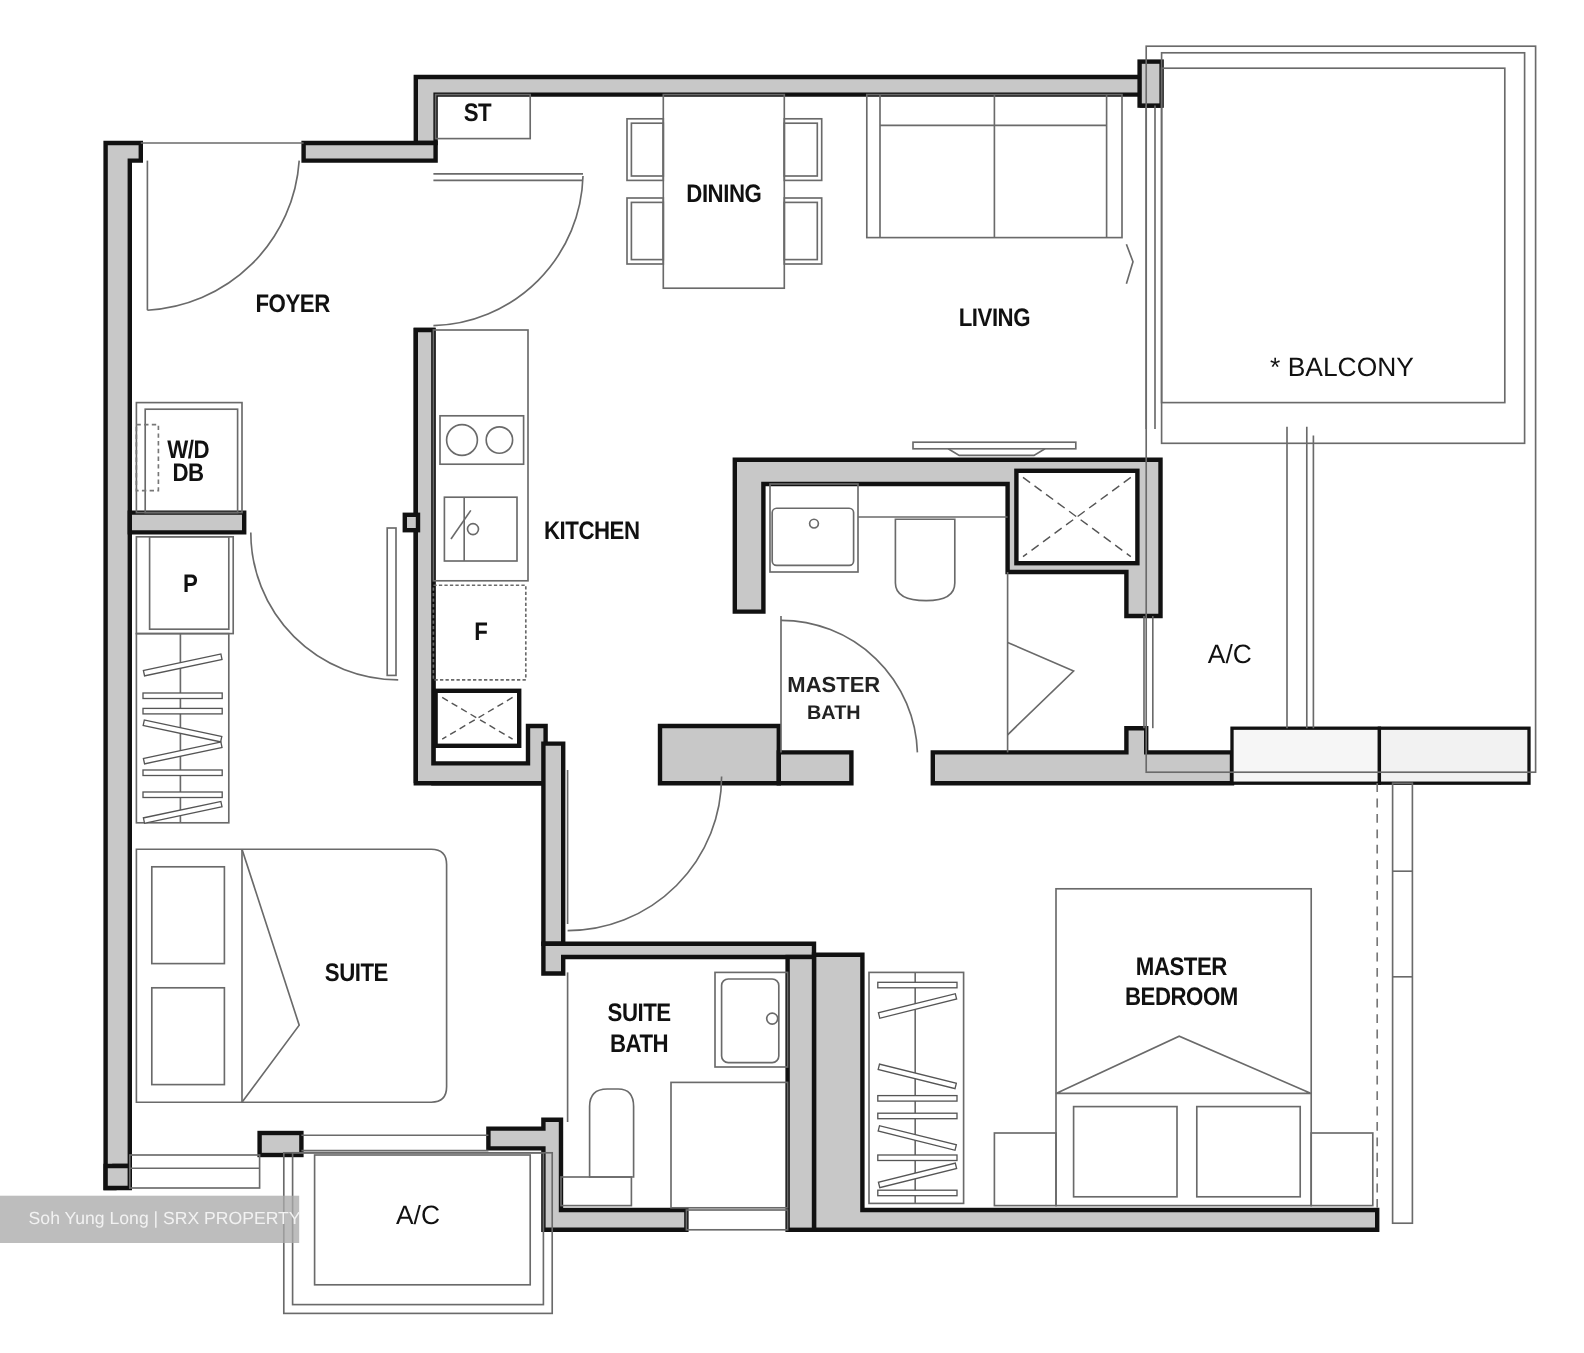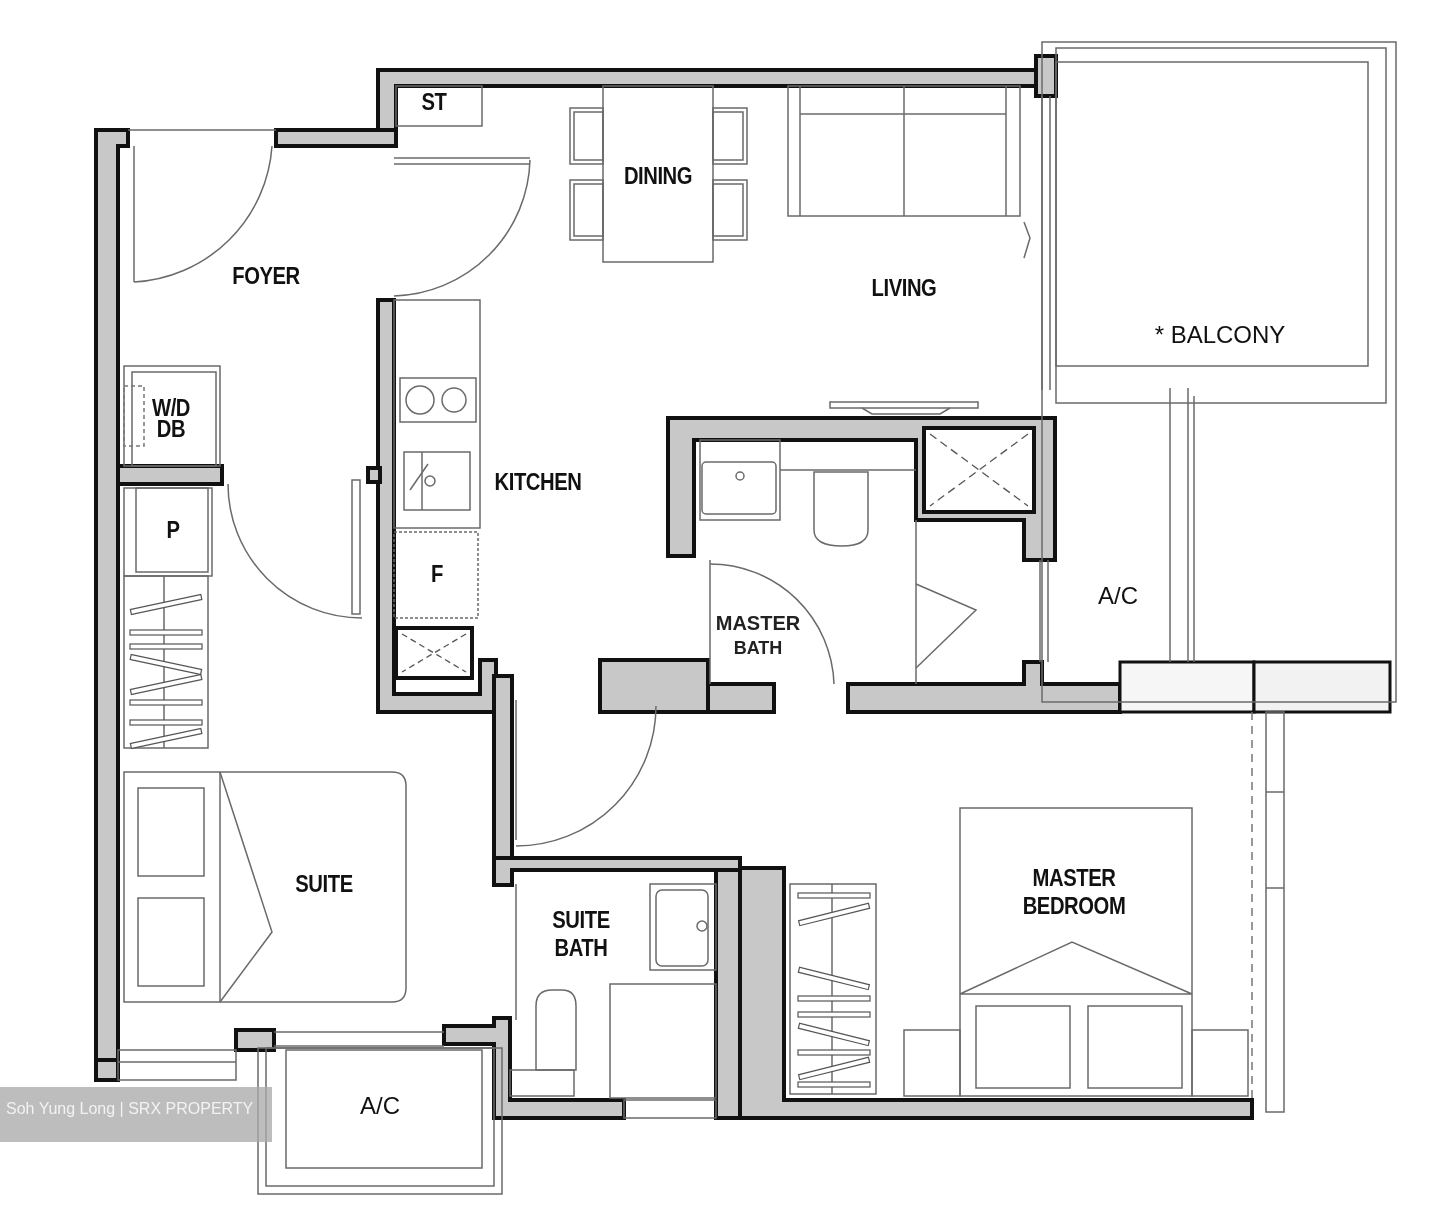--- a/index.html
+++ b/index.html
@@ -6,21 +6,21 @@
   body{width:1440px;height:1230px;position:relative;overflow:hidden;font-family:"Liberation Sans",sans-serif;}
   #plan{position:absolute;left:0;top:0;width:1440px;height:1230px;}
   .wall{fill:#c8c8c8;stroke:#111;stroke-width:4;stroke-linejoin:miter;}
   .thin{fill:none;stroke:#6a6a6a;stroke-width:1.5;}
   .thin2{fill:none;stroke:#555;stroke-width:1.3;}
   .dash{fill:none;stroke:#777;stroke-width:1.5;stroke-dasharray:8 6;}
   .blk{fill:none;stroke:#111;stroke-width:4;}
   .lbl{position:absolute;font-family:"Liberation Sans",sans-serif;font-weight:bold;color:#111;font-size:23px;line-height:28px;text-align:center;letter-spacing:-0.5px;transform:scaleX(0.88);transform-origin:center;white-space:nowrap;}
   .lbl2{position:absolute;font-family:"Liberation Sans",sans-serif;color:#111;font-size:24px;text-align:center;white-space:nowrap;}
   .blur{position:absolute;font-family:"Liberation Sans",sans-serif;font-weight:bold;color:#222;font-size:20px;text-align:center;filter:blur(0.6px);white-space:nowrap;}
-  .watermark{position:absolute;left:0;top:1087px;width:272px;height:55px;background:rgba(170,170,170,0.78);color:#f2f2f2;font-size:16px;line-height:43px;padding-left:6px;box-sizing:border-box;white-space:nowrap;}
+  .watermark{position:absolute;left:0;top:1087px;width:272px;height:43px;background:rgba(170,170,170,0.78);color:#f2f2f2;font-size:16px;line-height:43px;padding-left:26px;box-sizing:border-box;white-space:nowrap;}
 </style>
 </head>
 <body>
 
 <svg id="plan" viewBox="0 0 1440 1230" xmlns="http://www.w3.org/2000/svg">
 
   <g>
 
     <path class="wall" d="M378 70 H1055 V96 H1038 V86 H396 V130 H378 Z"></path>
     <path class="wall" d="M276 130 H396 V146 H276 Z"></path>

